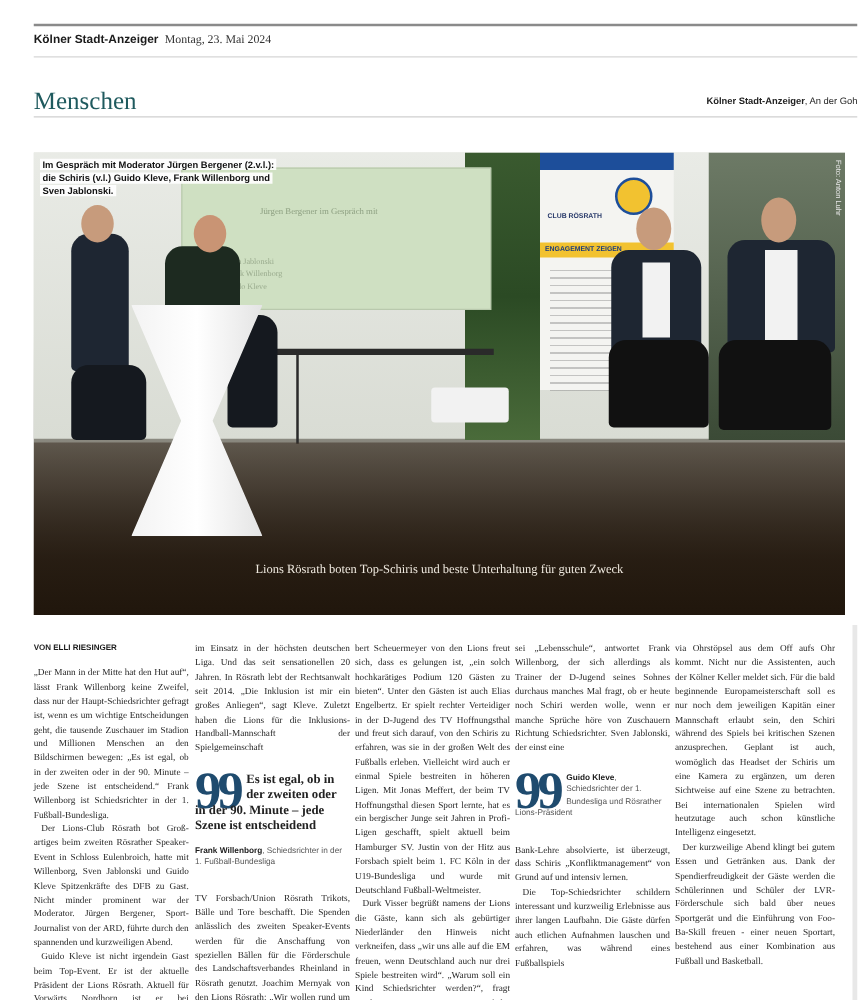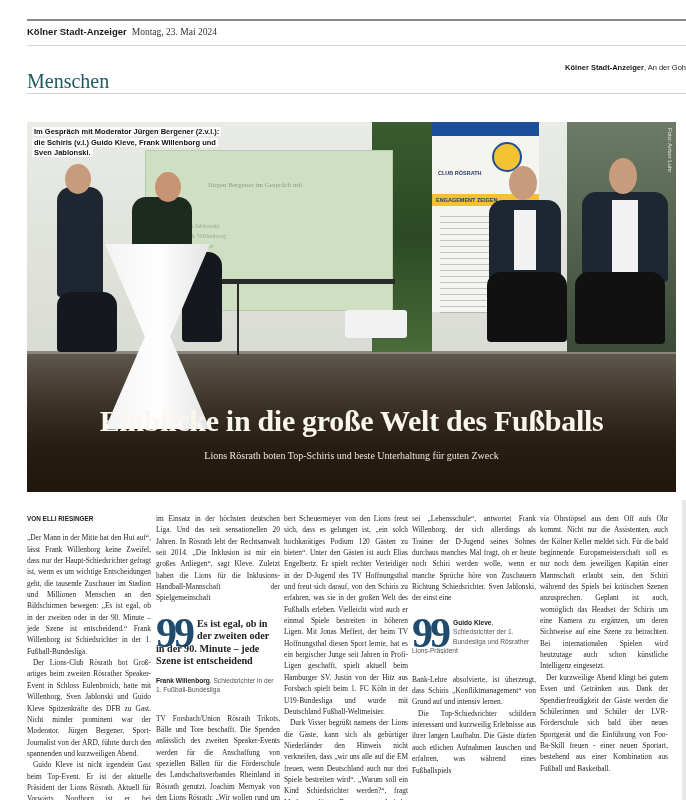--- a/index.html
+++ b/index.html
@@ -6,29 +6,29 @@
   html, body { width: 686px; height: 800px; overflow: hidden; background: #ffffff; }
   body { position: relative; font-family: "Liberation Serif", serif; color: #222; }
 
   .topbar-rule { position: absolute; left: 27px; right: 0; top: 19px; height: 2px; background: #8a8a8a; }
   .masthead { position: absolute; left: 27px; top: 26px; font-size: 9.5px; white-space: nowrap; }
   .masthead .paper { font-family: "Liberation Sans", sans-serif; font-weight: bold; color: #1b1b1b; }
   .masthead .date { font-family: "Liberation Serif", serif; color: #333; margin-left: 5px; }
   .thin-rule { position: absolute; left: 27px; right: 0; top: 45px; height: 1px; background: #d6d6d6; }
 
   .section-title { position: absolute; left: 27px; top: 70px; font-size: 20px; color: #1f5a5e; font-family: "Liberation Serif", serif; }
-  .imprint { position: absolute; right: 0; top: 63px; font-family: "Liberation Sans", sans-serif; font-size: 7.5px; color: #222; white-space: nowrap; padding-left: 21px; }
+  .imprint { position: absolute; right: 0; top: 76px; font-family: "Liberation Sans", sans-serif; font-size: 7.5px; color: #222; white-space: nowrap; padding-left: 21px; }
   .imprint b { font-weight: bold; }
   .section-rule { position: absolute; left: 27px; right: 0; top: 93px; height: 1px; background: #cfcfcf; }
 
   
   .photo { position: absolute; left: 27px; top: 122px; width: 649px; height: 370px; overflow: hidden;
            background: linear-gradient(180deg, #dcdfd6 0%, #c9cdc1 40%, #6e6a62 72%, #2e241b 88%, #241a10 100%); }
   .ph-wall { position: absolute; left: 0; top: 0; width: 100%; height: 62%; background: linear-gradient(180deg,#e9ebe6,#d9dcd4); }
-  .ph-screen { position: absolute; left: 118px; top: 12px; width: 248px; height: 161px; background: #cfe0c2; border: 1px solid #b9c9ad; margin-top: 16px; }
+  .ph-screen { position: absolute; left: 118px; top: 12px; width: 248px; height: 114px; background: #cfe0c2; border: 1px solid #b9c9ad; }
   .ph-screen .scr-title { position: absolute; left: 62px; top: 30px; font-size: 7px; color: #8ea082; white-space: nowrap; }
   .ph-screen .scr-names { position: absolute; left: 34px; top: 70px; font-size: 6.5px; line-height: 10px; color: #9aab8e; white-space: pre; }
   .ph-screen-legs { position: absolute; left: 210px; top: 158px; width: 2px; height: 75px; background: #2a2a2a; }
   .ph-screen-bar { position: absolute; left: 172px; top: 157px; width: 196px; height: 5px; background: #2a2a2a; }
   .ph-greenery { position: absolute; left: 345px; top: 0px; width: 60px; height: 230px; background: linear-gradient(180deg,#3a5a2f,#2b4a24,#4a6b3a); }
   .ph-window { position: absolute; left: 540px; top: 0; width: 109px; height: 230px; background: linear-gradient(180deg,#6d7a66,#3b4a36); }
   .ph-banner { position: absolute; left: 405px; top: 0; width: 107px; height: 190px; background: #f4f4f1; border-top: 14px solid #1d4e9a; }
   .ph-banner .club { position: absolute; left: 6px; top: 34px; font-family: "Liberation Sans", sans-serif; font-weight: bold; font-size: 5.5px; color: #2a3b6b; }
   .ph-banner .lions-logo { position: absolute; left: 60px; top: 6px; width: 30px; height: 30px; border-radius: 50%; background: #f2c230; border: 2px solid #1d4e9a; }
   .ph-banner .engage { position: absolute; left: 0; top: 58px; width: 100%; height: 12px; background: #f2c230; font-family: "Liberation Sans", sans-serif; font-weight: bold; font-size: 5.5px; color: #1d3c7a; padding: 3px 0 0 4px; }
@@ -122,21 +122,20 @@
   <div class="ph-head" style="left:582px;top:36px;width:28px;height:36px;"></div>
   <div class="ph-person" style="left:548px;top:150px;width:90px;height:72px;background:#111;"></div>
 
   <div class="photo-caption">
     <span>Im Gespräch mit Moderator Jürgen Bergener (2.v.l.):</span><br>
     <span>die Schiris (v.l.) Guido Kleve, Frank Willenborg und</span><br>
     <span>Sven Jablonski.</span>
   </div>
   <div class="photo-credit">Foto: Anton Luhr</div>
 
-  <h1 class="headline">Einblicke in die große Welt des Fußballs</h1>
   <div class="subheadline">Lions Rösrath boten Top-Schiris und beste Unterhaltung für guten Zweck</div>
 </div>
 
 <div class="col c1">
   <div class="byline">VON ELLI RIESINGER</div>
   <p>„Der Mann in der Mitte hat den Hut auf“, lässt Frank Willenborg keine Zweifel, dass nur der Haupt-Schiedsrichter gefragt ist, wenn es um wichtige Entscheidungen geht, die tausende Zuschauer im Stadion und Millionen Menschen an den Bildschirmen bewegen: „Es ist egal, ob in der zweiten oder in der 90. Minute – jede Szene ist entschei­dend.“ Frank Willenborg ist Schiedsrichter in der 1. Fußball-Bundesliga.</p>
   <p class="ind">Der Lions-Club Rösrath bot Groß­artiges beim zweiten Rösrather Speaker-Event in Schloss Eulen­broich, hatte mit Willenborg, Sven Jablonski und Guido Kleve Spitzen­kräfte des DFB zu Gast. Nicht minder prominent war der Moderator. Jür­gen Bergener, Sport-Journalist von der ARD, führte durch den span­nenden und kurzweiligen Abend.</p>
   <p class="ind">Guido Kleve ist nicht irgendein Gast beim Top-Event. Er ist der aktuelle Präsident der Lions Rös­rath. Aktuell für Vorwärts Nordhorn ist er bei Fußballspielen regelmäßig</p>
 </div>
 

